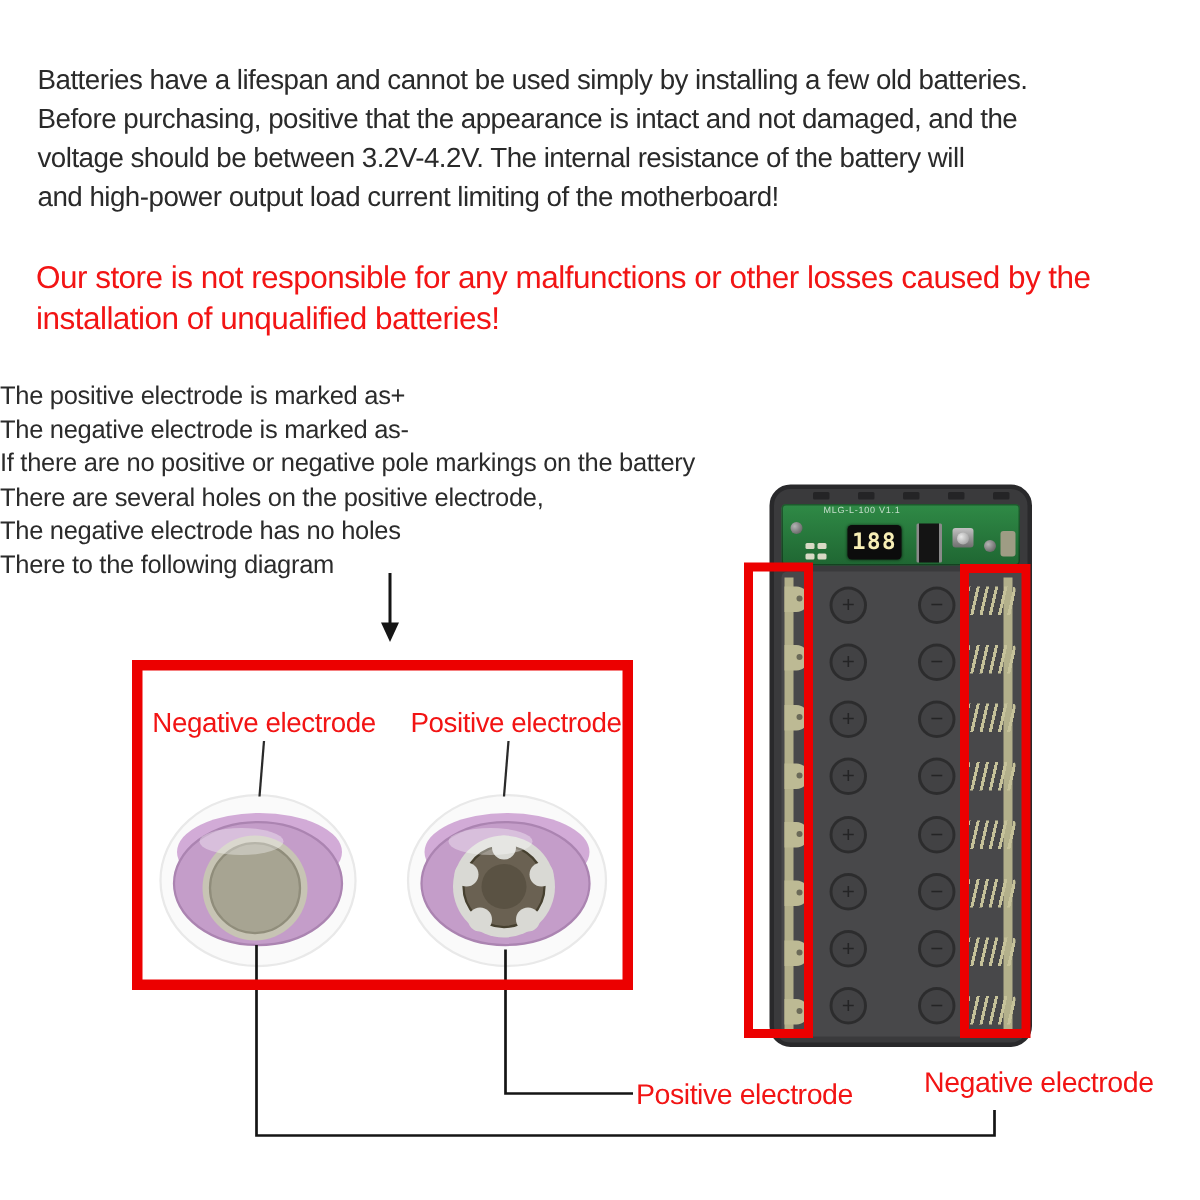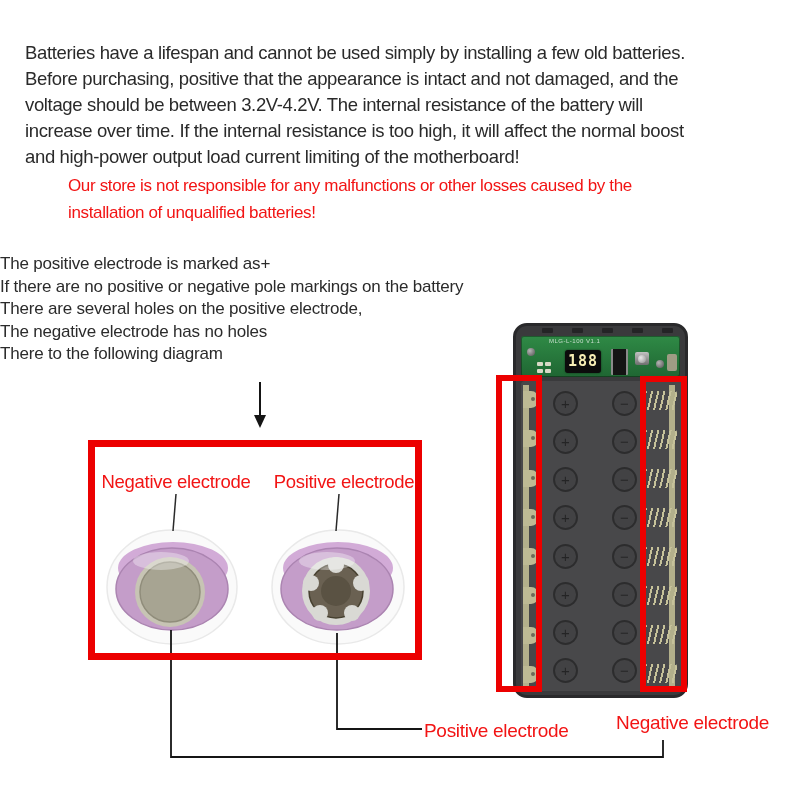--- a/index.html
+++ b/index.html
@@ -4,21 +4,21 @@
 <style>
   * { margin:0; padding:0; box-sizing:border-box; }
   html,body { width:800px; height:800px; background:#ffffff; overflow:hidden;
               font-family:"Liberation Sans", sans-serif; }
   .page { position:relative; width:800px; height:800px; background:#fff;border-radius:16px; }
 
   
   .intro { position:absolute; left:25px; top:40px; color:#2a2a2a;
            font-size:18.5px; line-height:26px; letter-spacing:-0.35px; white-space:nowrap; }
   .disclaimer { position:absolute; left:24px; top:172px; color:#f21414;
-           font-size:17px; line-height:27px; letter-spacing:-0.35px; white-space:nowrap;margin-left:44px; }
+           font-size:21px; line-height:27px; letter-spacing:-0.35px; white-space:nowrap; }
   .instructions { position:absolute; left:0px; top:253px; width:525px; text-align:left;
            color:#2b2b2b; font-size:17px; line-height:22.5px; letter-spacing:-0.2px; }
 
   
   .down-arrow { position:absolute; left:250px; top:381px; width:20px; height:48px; z-index:2; }
 
   
   .connectors { position:absolute; left:0; top:0; width:800px; height:800px;
                 z-index:2; pointer-events:none; }
 
@@ -94,31 +94,31 @@
 </style>
 </head>
 <body>
 
 <div class="page">
 
   <div class="intro">
     <div>Batteries have a lifespan and cannot be used simply by installing a few old batteries.</div>
     <div>Before purchasing, positive that the appearance is intact and not damaged, and the</div>
     <div>voltage should be between 3.2V-4.2V. The internal resistance of the battery will</div>
-    <div>increase over time. If the internal resistance is too high, it will affect the normal boost</div>
     <div>and high-power output load current limiting of the motherboard!</div>
   </div>
 
   <div class="disclaimer">
     <div>Our store is not responsible for any malfunctions or other losses caused by the</div>
     <div>installation of unqualified batteries!</div>
   </div>
 
   <div class="instructions">
     <div>The positive electrode is marked as+</div>
+    <div>The negative electrode is marked as-</div>
     <div>If there are no positive or negative pole markings on the battery</div>
     <div>There are several holes on the positive electrode,</div>
     <div>The negative electrode has no holes</div>
     <div>There to the following diagram</div>
   </div>
 
   <svg class="down-arrow" viewBox="0 0 20 48">
     <line x1="10" y1="1" x2="10" y2="36" stroke="#151515" stroke-width="2"></line>
     <polygon points="4,34 16,34 10,47" fill="#151515"></polygon>
   </svg>

